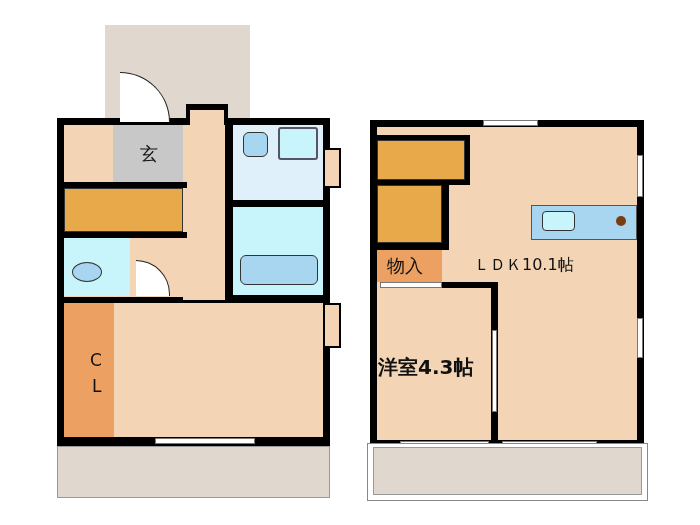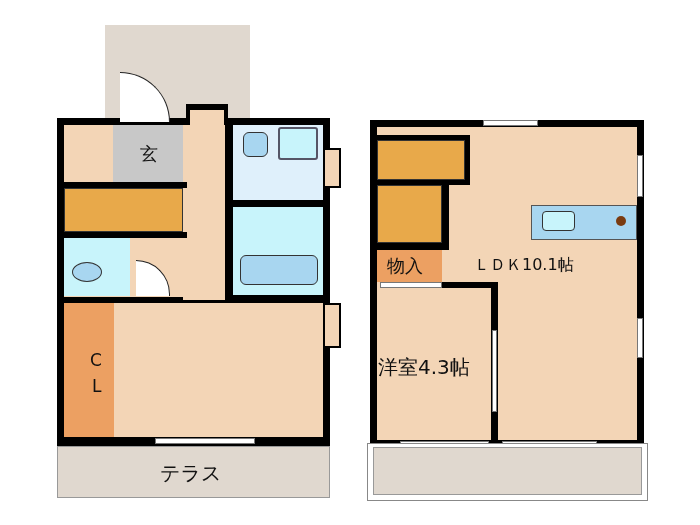--- a/index.html
+++ b/index.html
@@ -56,21 +56,20 @@
   <div class="abs floor" style="left:323px;top:148px;width:18px;height:40px;border:2px solid #000;"></div>
 
   <div class="abs floor" style="left:64px;top:303px;width:259px;height:134px;"></div>
   <div class="abs cl" style="left:64px;top:303px;width:50px;height:134px;"></div>
   <span class="label" style="left:90px;top:350px;font-size:17px;">C</span>
   <span class="label" style="left:92px;top:376px;font-size:17px;">L</span>
   <div class="abs floor" style="left:323px;top:303px;width:18px;height:45px;border:2px solid #000;"></div>
   <div class="abs win" style="left:155px;top:438px;width:100px;height:6px;"></div>
 
   <div class="abs grey" style="left:57px;top:446px;width:273px;height:52px;border:1px solid #999;"></div>
-  <span class="label" style="left:160px;top:460px;font-size:20px;">テラス</span>
 
   <div class="abs wall" style="left:370px;top:120px;width:274px;height:327px;"></div>
   <div class="abs floor" style="left:377px;top:127px;width:260px;height:313px;"></div>
   <div class="abs win" style="left:483px;top:120px;width:55px;height:6px;"></div>
   <div class="abs win" style="left:637px;top:155px;width:6px;height:42px;"></div>
   <div class="abs win" style="left:637px;top:318px;width:6px;height:40px;"></div>
 
   <div class="abs wall" style="left:377px;top:135px;width:93px;height:50px;"></div>
   <div class="abs stair" style="left:377px;top:140px;width:88px;height:40px;border:1px solid #333;"></div>
   <div class="abs wall" style="left:377px;top:185px;width:72px;height:65px;"></div>
@@ -81,20 +80,20 @@
 
   <div class="abs lightblue" style="left:531px;top:205px;width:106px;height:35px;background:#a8d6f0;border:1px solid #555;"></div>
   <div class="abs aqua" style="left:542px;top:211px;width:33px;height:20px;border-radius:4px;border:1px solid #333;"></div>
   <div class="abs" style="left:616px;top:216px;width:10px;height:10px;border-radius:50%;background:#7a3b10;"></div>
   <span class="label" style="left:463px;top:255px;font-size:16px;margin-left:11px;">ＬＤＫ10.1帖</span>
 
   <div class="abs wall" style="left:442px;top:282px;width:56px;height:6px;"></div>
   <div class="abs wall" style="left:491px;top:282px;width:7px;height:158px;"></div>
   <div class="abs win" style="left:380px;top:282px;width:62px;height:6px;"></div>
   <div class="abs win" style="left:492px;top:330px;width:5px;height:82px;"></div>
-  <span class="label" style="left:378px;top:354px;font-size:20px;">洋室4.3帖</span>
+  <span class="label" style="left:378px;top:354px;font-size:20px;font-weight:bold;">洋室4.3帖</span>
 
   <div class="abs win" style="left:400px;top:441px;width:89px;height:6px;"></div>
   <div class="abs win" style="left:502px;top:441px;width:95px;height:6px;"></div>
 
   <div class="abs" style="left:367px;top:443px;width:281px;height:58px;border:1px solid #888;background:#fff;"></div>
   <div class="abs grey" style="left:373px;top:447px;width:269px;height:48px;border:1px solid #999;"></div>
 </div>
 
 </body></html>

